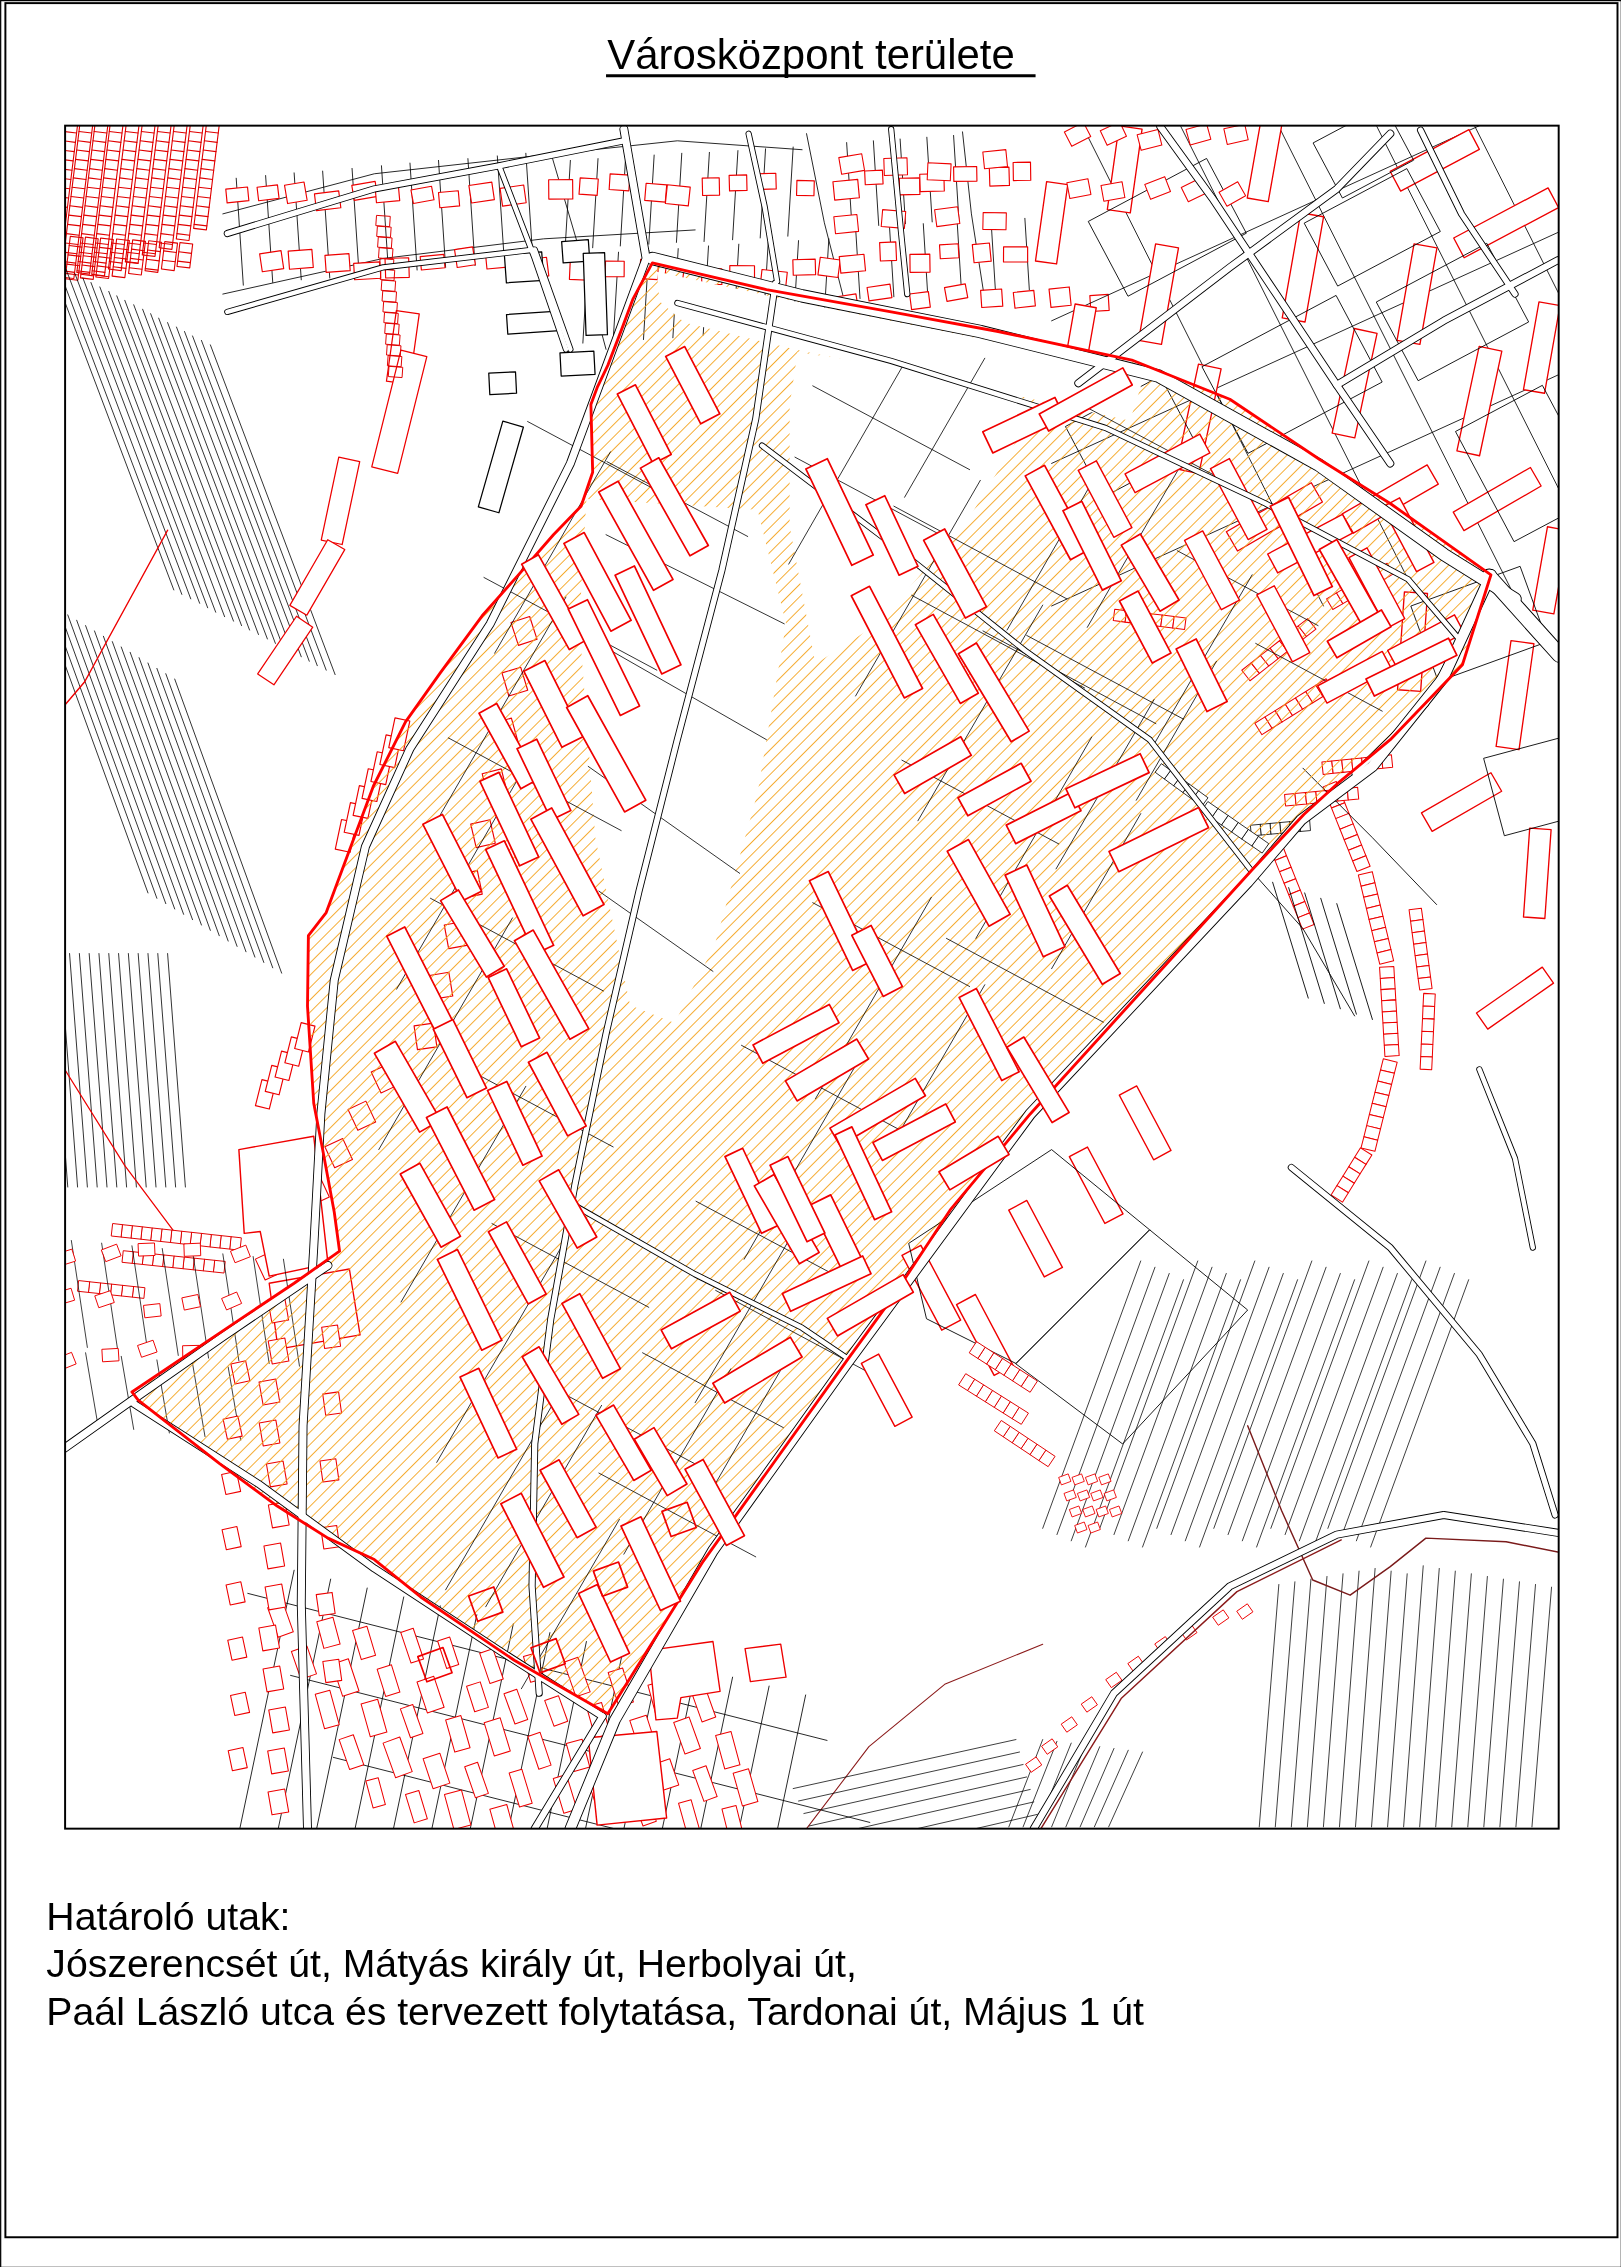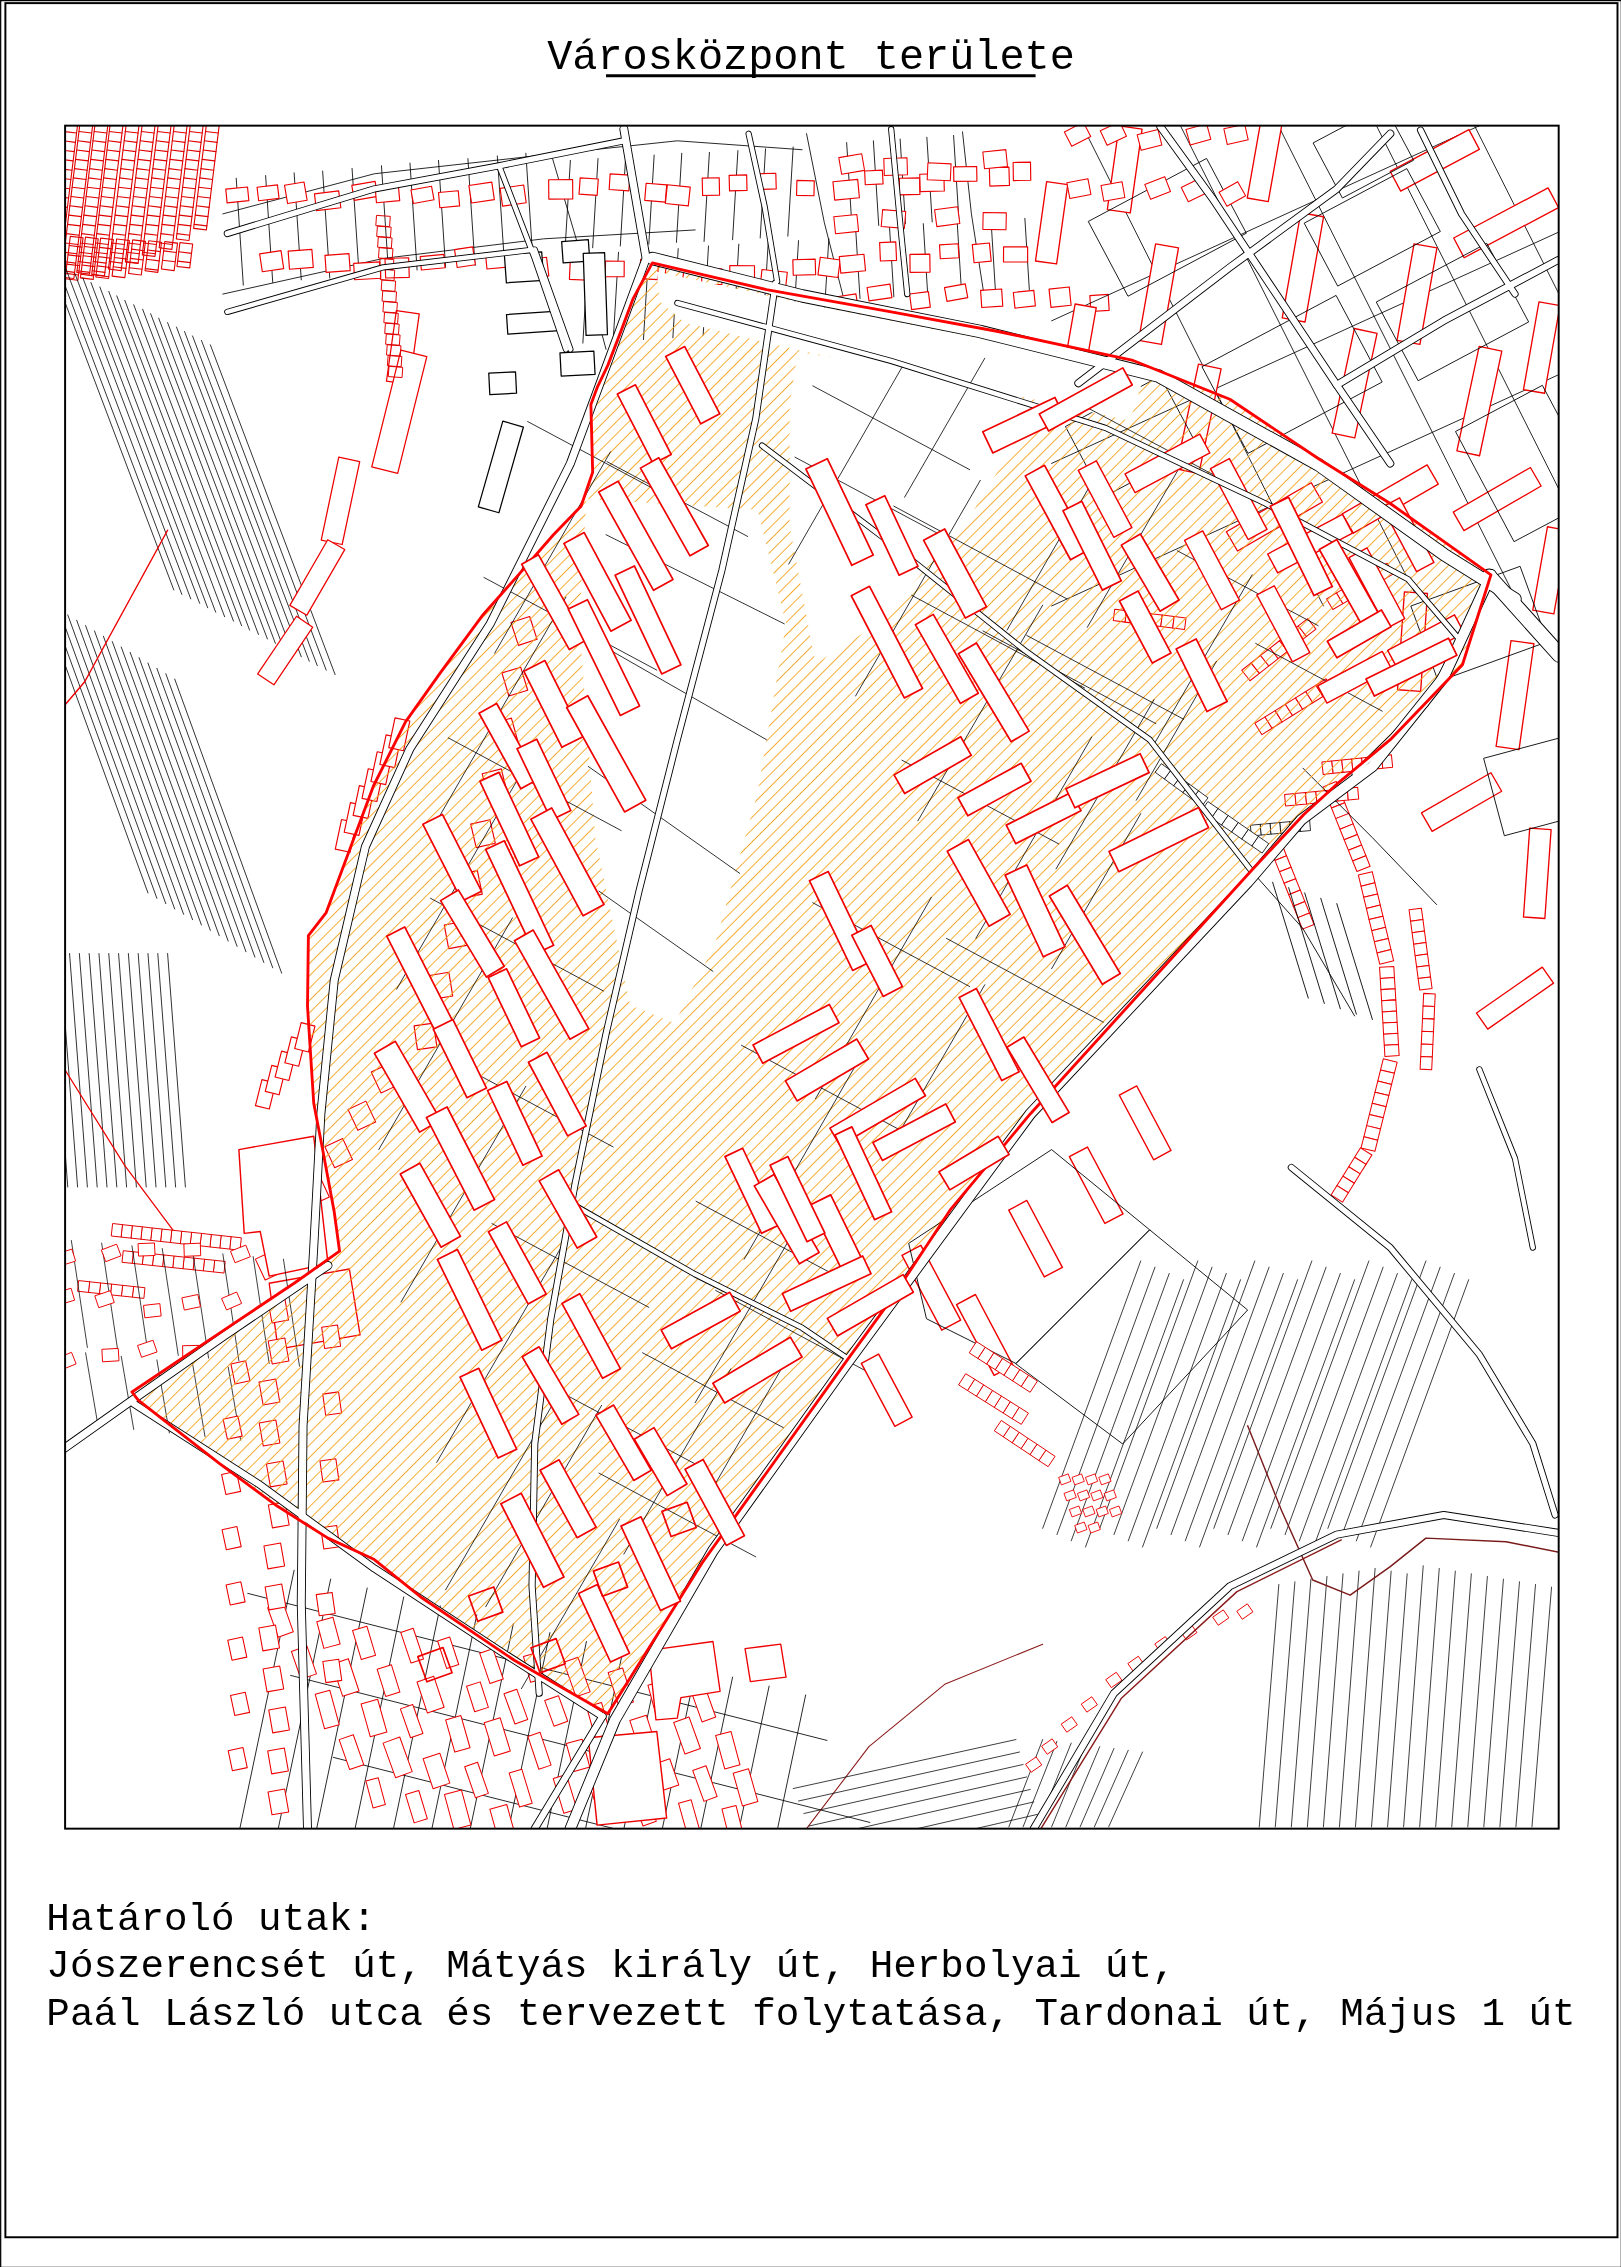--- a/index.html
+++ b/index.html
@@ -1,14 +1,14 @@
 <!DOCTYPE html>
 <html style="font-size:14.3px"><head><meta charset="utf-8"><title>map</title><style>
 html,body{margin:0;padding:0;background:#fff;}
-.page{position:relative;width:1622px;height:2268px;background:#fff;font-family:Liberation Mono, monospace;}
+.page{position:relative;width:1622px;height:2268px;background:#fff;font-family:Liberation Sans, sans-serif;}
 </style></head><body>
 <div class="page">
 <svg width="1622" height="2268" viewBox="0 0 1820 2545">
 <defs>
 <pattern id="h" width="9.8" height="9.8" patternUnits="userSpaceOnUse" patternTransform="rotate(45)">
           <line x1="0" y1="-1" x2="0" y2="10.8" stroke="#f5a41e" stroke-width="2.0"></line>
         </pattern>
 <clipPath id="mapclip">
           <rect x="73" y="141" width="1676" height="1911"></rect>
         </clipPath>

